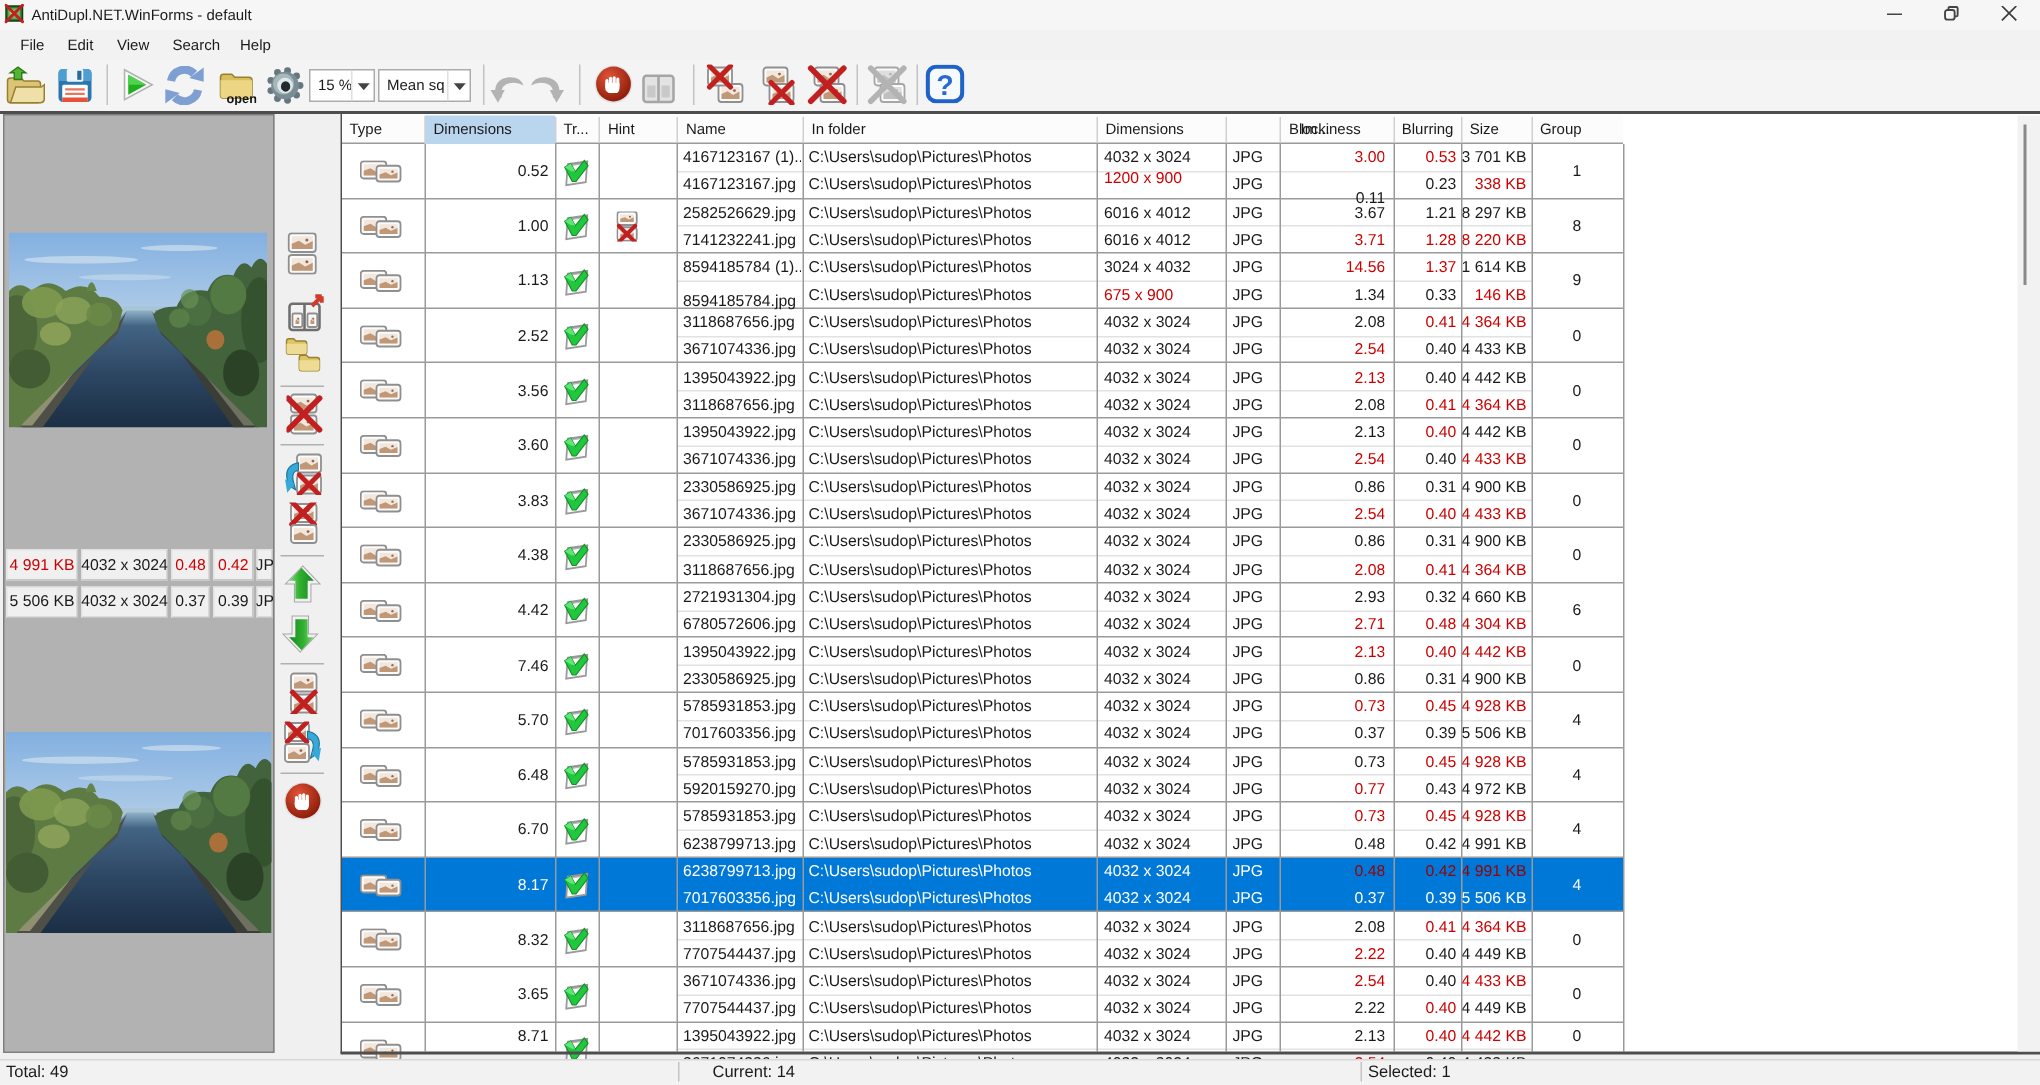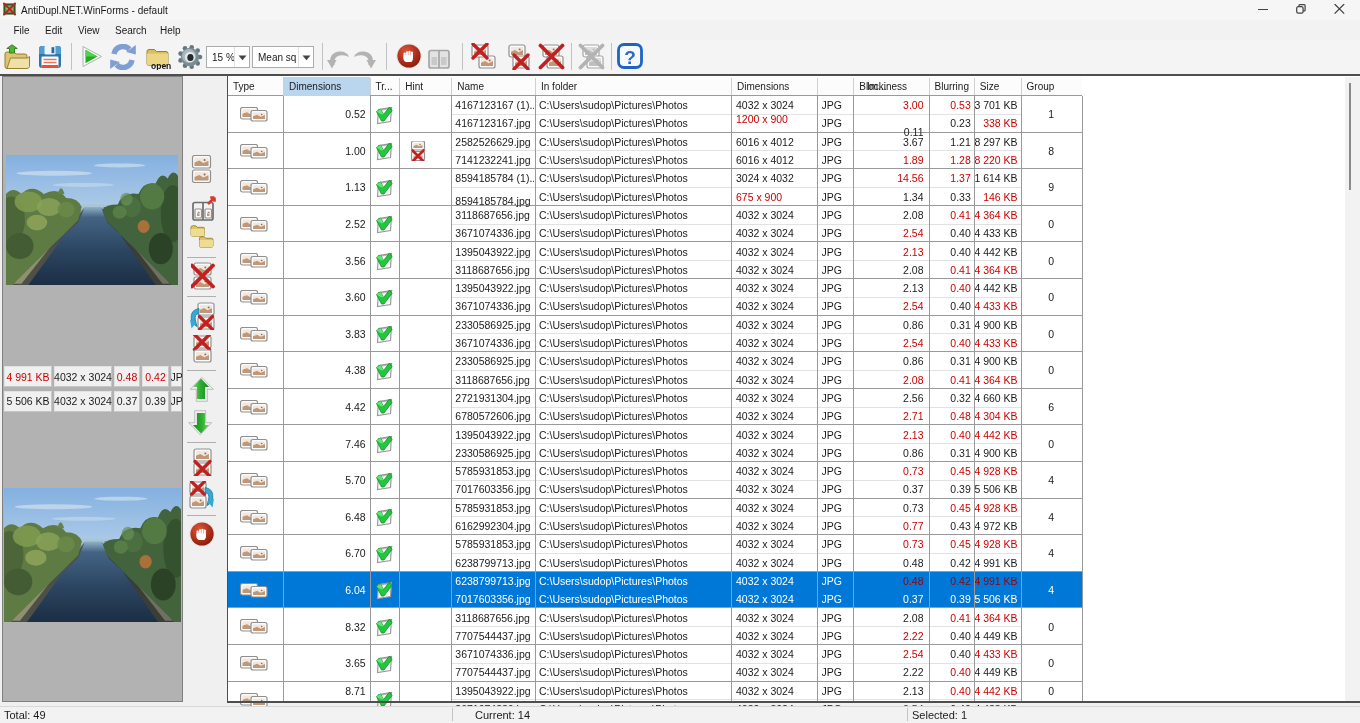--- a/index.html
+++ b/index.html
@@ -550,21 +550,21 @@
 <div class="d" style="left:539px;top:132.6px;width:191px;height:18.3px;color:#1a1a1a">C:\Users\sudop\Pictures\Photos</div>
 <div class="d" style="left:736px;top:132.6px;width:79.60000000000002px;height:18.3px;color:#1a1a1a">6016 x 4012</div>
 <div class="d" style="left:821.6px;top:132.6px;width:30.699999999999932px;height:18.3px;color:#1a1a1a">JPG</div>
 <div class="d" style="left:853.3px;top:132.6px;width:70.20000000000005px;height:18.3px;justify-content:flex-end;color:#1a1a1a">3.67</div>
 <div class="d" style="left:928.5px;top:132.6px;width:42.299999999999955px;height:18.3px;justify-content:flex-end;color:#1a1a1a">1.21</div>
 <div class="d" style="left:973.8px;top:132.6px;width:43.80000000000007px;height:18.3px;justify-content:flex-end;color:#1a1a1a">8 297 KB</div>
 <div class="d" style="left:455.3px;top:150.9px;width:78.69999999999999px;height:18.3px;color:#1a1a1a">7141232241.jpg</div>
 <div class="d" style="left:539px;top:150.9px;width:191px;height:18.3px;color:#1a1a1a">C:\Users\sudop\Pictures\Photos</div>
 <div class="d" style="left:736px;top:150.9px;width:79.60000000000002px;height:18.3px;color:#1a1a1a">6016 x 4012</div>
 <div class="d" style="left:821.6px;top:150.9px;width:30.699999999999932px;height:18.3px;color:#1a1a1a">JPG</div>
-<div class="d" style="left:853.3px;top:150.9px;width:70.20000000000005px;height:18.3px;justify-content:flex-end;color:#cc0000">1.89</div>
+<div class="d" style="left:853.3px;top:150.9px;width:70.20000000000005px;height:18.3px;justify-content:flex-end;color:#cc0000">3.71</div>
 <div class="d" style="left:928.5px;top:150.9px;width:42.299999999999955px;height:18.3px;justify-content:flex-end;color:#cc0000">1.28</div>
 <div class="d" style="left:973.8px;top:150.9px;width:43.80000000000007px;height:18.3px;justify-content:flex-end;color:#cc0000">8 220 KB</div>
 <div class="abs" style="left:228px;top:204.79999999999998px;width:854px;height:1px;background:#9a9a9a"></div>
 <div class="abs" style="left:451.3px;top:187.0px;width:569.3px;height:1px;background:#e2e2e2"></div>
 <svg class="abs" style="left:240px;top:180.2px" width="28" height="15" viewBox="0 0 28 15">
     <rect x="0.5" y="0.5" width="17" height="11.5" rx="2" fill="#fbfbfb" stroke="#8f8f8f" stroke-width="1.2"></rect>
     <rect x="2.5" y="2.5" width="13" height="7.5" fill="#f1e7dd"></rect>
     <path d="M2.5,10.0 l0,-3.15 l4.42,-1.65 l3.9,2.25 l4.68,-2.1 l0,4.65 z" fill="#c09878"></path>
     <circle cx="11.86" cy="4.75" r="0.8999999999999999" fill="#96664e"></circle>
     <rect x="11" y="3.5" width="16" height="10.5" rx="2" fill="#fbfbfb" stroke="#8f8f8f" stroke-width="1.2"></rect>
@@ -781,21 +781,21 @@
     <path d="M3.5,4.5 L16.5,2.5 L15.5,16.5 L2.5,18.5 Z" fill="#fdfdfd" stroke="#9a9a9a" stroke-width="1.2"></path>
     <path d="M3.5,4.5 L16.5,2.5 L17,4 L4,6 Z" fill="#8a8a8a" opacity="0.6"></path>
     <path d="M1.5,6.5 L5.5,4 L8.5,9.5 L14.5,2 L17,5.5 L9,16 L6.5,16 Z" fill="#21c73d" stroke="#108f28" stroke-width="0.8"></path>
     <path d="M1.5,6.5 L5.5,4 L8.5,9.5 L5.5,9 Z" fill="#5fe676"></path>
   </svg>
 <div class="d" style="left:1020.6px;top:388.8px;width:61.39999999999998px;height:36.6px;justify-content:center;color:#1a1a1a">6</div>
 <div class="d" style="left:455.3px;top:388.8px;width:78.69999999999999px;height:18.3px;color:#1a1a1a">2721931304.jpg</div>
 <div class="d" style="left:539px;top:388.8px;width:191px;height:18.3px;color:#1a1a1a">C:\Users\sudop\Pictures\Photos</div>
 <div class="d" style="left:736px;top:388.8px;width:79.60000000000002px;height:18.3px;color:#1a1a1a">4032 x 3024</div>
 <div class="d" style="left:821.6px;top:388.8px;width:30.699999999999932px;height:18.3px;color:#1a1a1a">JPG</div>
-<div class="d" style="left:853.3px;top:388.8px;width:70.20000000000005px;height:18.3px;justify-content:flex-end;color:#1a1a1a">2.56</div>
+<div class="d" style="left:853.3px;top:388.8px;width:70.20000000000005px;height:18.3px;justify-content:flex-end;color:#1a1a1a">2.93</div>
 <div class="d" style="left:928.5px;top:388.8px;width:42.299999999999955px;height:18.3px;justify-content:flex-end;color:#1a1a1a">0.32</div>
 <div class="d" style="left:973.8px;top:388.8px;width:43.80000000000007px;height:18.3px;justify-content:flex-end;color:#1a1a1a">4 660 KB</div>
 <div class="d" style="left:455.3px;top:407.1px;width:78.69999999999999px;height:18.3px;color:#1a1a1a">6780572606.jpg</div>
 <div class="d" style="left:539px;top:407.1px;width:191px;height:18.3px;color:#1a1a1a">C:\Users\sudop\Pictures\Photos</div>
 <div class="d" style="left:736px;top:407.1px;width:79.60000000000002px;height:18.3px;color:#1a1a1a">4032 x 3024</div>
 <div class="d" style="left:821.6px;top:407.1px;width:30.699999999999932px;height:18.3px;color:#1a1a1a">JPG</div>
 <div class="d" style="left:853.3px;top:407.1px;width:70.20000000000005px;height:18.3px;justify-content:flex-end;color:#cc0000">2.71</div>
 <div class="d" style="left:928.5px;top:407.1px;width:42.299999999999955px;height:18.3px;justify-content:flex-end;color:#cc0000">0.48</div>
 <div class="d" style="left:973.8px;top:407.1px;width:43.80000000000007px;height:18.3px;justify-content:flex-end;color:#cc0000">4 304 KB</div>
 <div class="abs" style="left:228px;top:461.00000000000006px;width:854px;height:1px;background:#9a9a9a"></div>
@@ -886,21 +886,21 @@
     <path d="M1.5,6.5 L5.5,4 L8.5,9.5 L5.5,9 Z" fill="#5fe676"></path>
   </svg>
 <div class="d" style="left:1020.6px;top:498.6px;width:61.39999999999998px;height:36.6px;justify-content:center;color:#1a1a1a">4</div>
 <div class="d" style="left:455.3px;top:498.6px;width:78.69999999999999px;height:18.3px;color:#1a1a1a">5785931853.jpg</div>
 <div class="d" style="left:539px;top:498.6px;width:191px;height:18.3px;color:#1a1a1a">C:\Users\sudop\Pictures\Photos</div>
 <div class="d" style="left:736px;top:498.6px;width:79.60000000000002px;height:18.3px;color:#1a1a1a">4032 x 3024</div>
 <div class="d" style="left:821.6px;top:498.6px;width:30.699999999999932px;height:18.3px;color:#1a1a1a">JPG</div>
 <div class="d" style="left:853.3px;top:498.6px;width:70.20000000000005px;height:18.3px;justify-content:flex-end;color:#1a1a1a">0.73</div>
 <div class="d" style="left:928.5px;top:498.6px;width:42.299999999999955px;height:18.3px;justify-content:flex-end;color:#cc0000">0.45</div>
 <div class="d" style="left:973.8px;top:498.6px;width:43.80000000000007px;height:18.3px;justify-content:flex-end;color:#cc0000">4 928 KB</div>
-<div class="d" style="left:455.3px;top:516.9px;width:78.69999999999999px;height:18.3px;color:#1a1a1a">6162992304.jpg</div>
+<div class="d" style="left:455.3px;top:516.9px;width:78.69999999999999px;height:18.3px;color:#1a1a1a">5920159270.jpg</div>
 <div class="d" style="left:539px;top:516.9px;width:191px;height:18.3px;color:#1a1a1a">C:\Users\sudop\Pictures\Photos</div>
 <div class="d" style="left:736px;top:516.9px;width:79.60000000000002px;height:18.3px;color:#1a1a1a">4032 x 3024</div>
 <div class="d" style="left:821.6px;top:516.9px;width:30.699999999999932px;height:18.3px;color:#1a1a1a">JPG</div>
 <div class="d" style="left:853.3px;top:516.9px;width:70.20000000000005px;height:18.3px;justify-content:flex-end;color:#cc0000">0.77</div>
 <div class="d" style="left:928.5px;top:516.9px;width:42.299999999999955px;height:18.3px;justify-content:flex-end;color:#1a1a1a">0.43</div>
 <div class="d" style="left:973.8px;top:516.9px;width:43.80000000000007px;height:18.3px;justify-content:flex-end;color:#1a1a1a">4 972 KB</div>
 <div class="abs" style="left:228px;top:570.8000000000001px;width:854px;height:1px;background:#9a9a9a"></div>
 <div class="abs" style="left:451.3px;top:553.0px;width:569.3px;height:1px;background:#e2e2e2"></div>
 <svg class="abs" style="left:240px;top:546.2px" width="28" height="15" viewBox="0 0 28 15">
     <rect x="0.5" y="0.5" width="17" height="11.5" rx="2" fill="#fbfbfb" stroke="#8f8f8f" stroke-width="1.2"></rect>
@@ -939,21 +939,21 @@
 <svg class="abs" style="left:240px;top:582.8px" width="28" height="15" viewBox="0 0 28 15">
     <rect x="0.5" y="0.5" width="17" height="11.5" rx="2" fill="#fbfbfb" stroke="#8f8f8f" stroke-width="1.2"></rect>
     <rect x="2.5" y="2.5" width="13" height="7.5" fill="#f1e7dd"></rect>
     <path d="M2.5,10.0 l0,-3.15 l4.42,-1.65 l3.9,2.25 l4.68,-2.1 l0,4.65 z" fill="#c09878"></path>
     <circle cx="11.86" cy="4.75" r="0.8999999999999999" fill="#96664e"></circle>
     <rect x="11" y="3.5" width="16" height="10.5" rx="2" fill="#fbfbfb" stroke="#8f8f8f" stroke-width="1.2"></rect>
     <rect x="13" y="5.5" width="12" height="6.5" fill="#f1e7dd"></rect>
     <path d="M13,12.0 l0,-2.73 l4.08,-1.43 l3.5999999999999996,1.95 l4.32,-1.8200000000000003 l0,4.03 z" fill="#c09878"></path>
     <circle cx="21.64" cy="7.45" r="0.78" fill="#96664e"></circle>
   </svg>
-<div class="d" style="left:283px;top:571.8px;width:82.60000000000002px;height:36.6px;justify-content:flex-end;color:#fff">6.04</div>
+<div class="d" style="left:283px;top:571.8px;width:82.60000000000002px;height:36.6px;justify-content:flex-end;color:#fff">8.17</div>
 <svg class="abs" style="left:374.5px;top:580.3px" width="18" height="20" viewBox="0 0 18 20">
     <path d="M3.5,4.5 L16.5,2.5 L15.5,16.5 L2.5,18.5 Z" fill="#fdfdfd" stroke="#9a9a9a" stroke-width="1.2"></path>
     <path d="M3.5,4.5 L16.5,2.5 L17,4 L4,6 Z" fill="#8a8a8a" opacity="0.6"></path>
     <path d="M1.5,6.5 L5.5,4 L8.5,9.5 L14.5,2 L17,5.5 L9,16 L6.5,16 Z" fill="#21c73d" stroke="#108f28" stroke-width="0.8"></path>
     <path d="M1.5,6.5 L5.5,4 L8.5,9.5 L5.5,9 Z" fill="#5fe676"></path>
   </svg>
 <div class="d" style="left:1020.6px;top:571.8px;width:61.39999999999998px;height:36.6px;justify-content:center;color:#fff">4</div>
 <div class="d" style="left:455.3px;top:571.8px;width:78.69999999999999px;height:18.3px;color:#fff">6238799713.jpg</div>
 <div class="d" style="left:539px;top:571.8px;width:191px;height:18.3px;color:#fff">C:\Users\sudop\Pictures\Photos</div>
 <div class="d" style="left:736px;top:571.8px;width:79.60000000000002px;height:18.3px;color:#fff">4032 x 3024</div>

